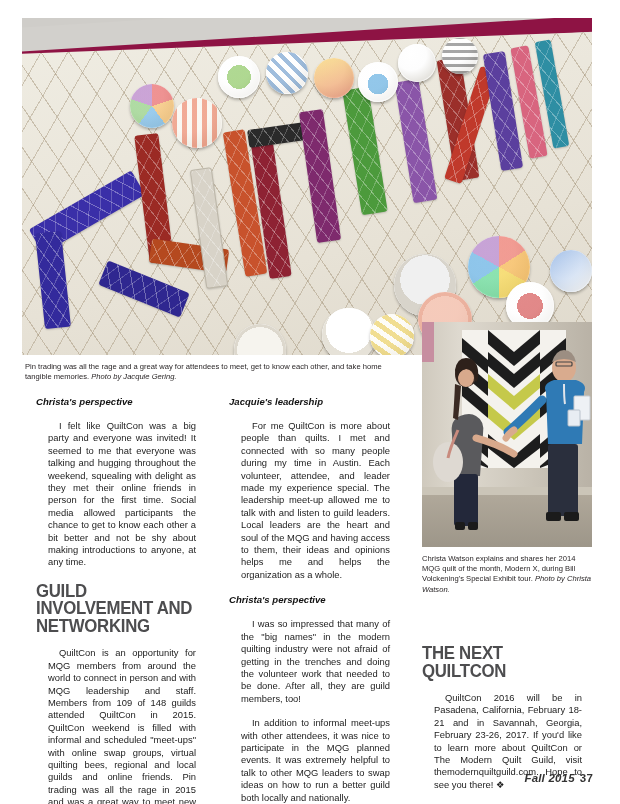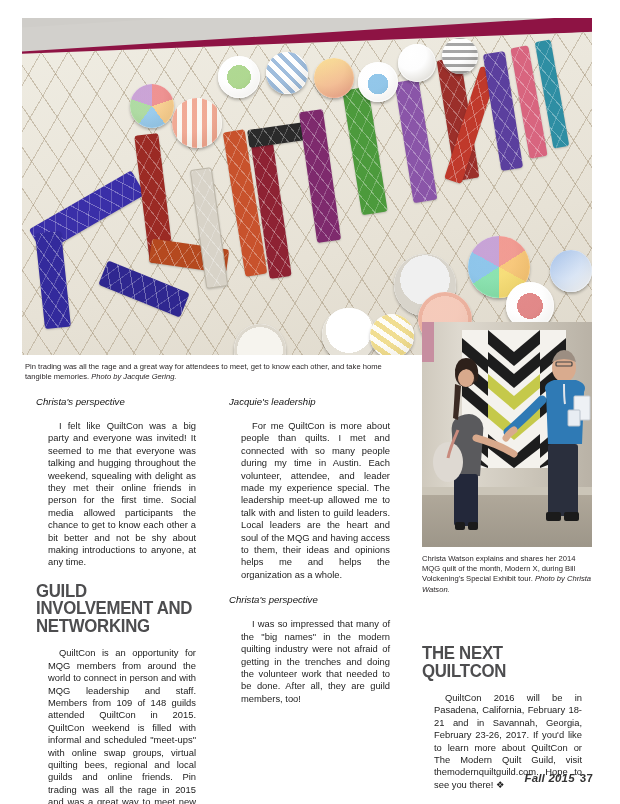--- a/index.html
+++ b/index.html
@@ -83,21 +83,21 @@
   
   .col{position:absolute;font-family:"Liberation Sans", sans-serif;}
   .col p{
     margin:12px;
     font-size:9.4px;line-height:12.4px;color:#1c1c1c;
     text-align:justify;text-indent:11px;
     hyphens:none;
   }
   .subhead{
     font-size:9.6px;line-height:13px;color:#111;
-    font-weight:normal;font-style:italic;margin:0 0 1px 0;
+    font-weight:bold;font-style:italic;margin:0 0 1px 0;
   }
   .subhead.gap{margin-top:11px;}
   .bighead{
     font-family:"Liberation Sans", sans-serif;
     font-weight:bold;font-size:17.5px;line-height:17.5px;
     letter-spacing:-0.3px;color:#4d4d4f;
     margin:14px 0 6px 0;text-transform:uppercase;
     transform:scaleX(.96);transform-origin:left center;
   }
   .col1{left:36px;top:395px;width:172px;}
@@ -315,20 +315,21 @@
     <p>I felt like QuiltCon was a big party and everyone was invited! It seemed to me that everyone was talking and hugging throughout the weekend, squealing with delight as they met their online friends in person for the first time. Social media allowed participants the chance to get to know each other a bit better and not be shy about making introductions to anyone, at any time.</p>
     <div class="bighead">Guild Involvement and Networking</div>
     <p>QuiltCon is an opportunity for MQG members from around the world to connect in person and with MQG leadership and staff. Members from 109 of 148 guilds attended QuiltCon in 2015. QuiltCon weekend is filled with informal and scheduled "meet-ups" with online swap groups, virtual quilting bees, regional and local guilds and online friends. Pin trading was all the rage in 2015 and was a great way to meet new friends.</p>
   </div>
 
   <div class="col col2">
     <div class="subhead">Jacquie's leadership</div>
     <p>For me QuiltCon is more about people than quilts. I met and connected with so many people during my time in Austin. Each volunteer, attendee, and leader made my experience special. The leadership meet-up allowed me to talk with and listen to guild leaders. Local leaders are the heart and soul of the MQG and having access to them, their ideas and opinions helps me and helps the organization as a whole.</p>
     <div class="subhead gap">Christa's perspective</div>
     <p>I was so impressed that many of the "big names" in the modern quilting industry were not afraid of getting in the trenches and doing the volunteer work that needed to be done. After all, they are guild members, too!</p>
+    <p>In addition to informal meet-ups with other attendees, it was nice to participate in the MQG planned events. It was extremely helpful to talk to other MQG leaders to swap ideas on how to run a better guild both locally and nationally.</p>
   </div>
 
   <div class="col col3">
     <div class="bighead">The Next QuiltCon</div>
     <p>QuiltCon 2016 will be in Pasadena, California, February 18-21 and in Savannah, Georgia, February 23-26, 2017. If you'd like to learn more about QuiltCon or The Modern Quilt Guild, visit themodernquiltguild.com. Hope to see you there! ❖</p>
   </div>
 
   <div class="folio">
     <span>Fall 2015</span><span class="num">37</span>
   </div>

